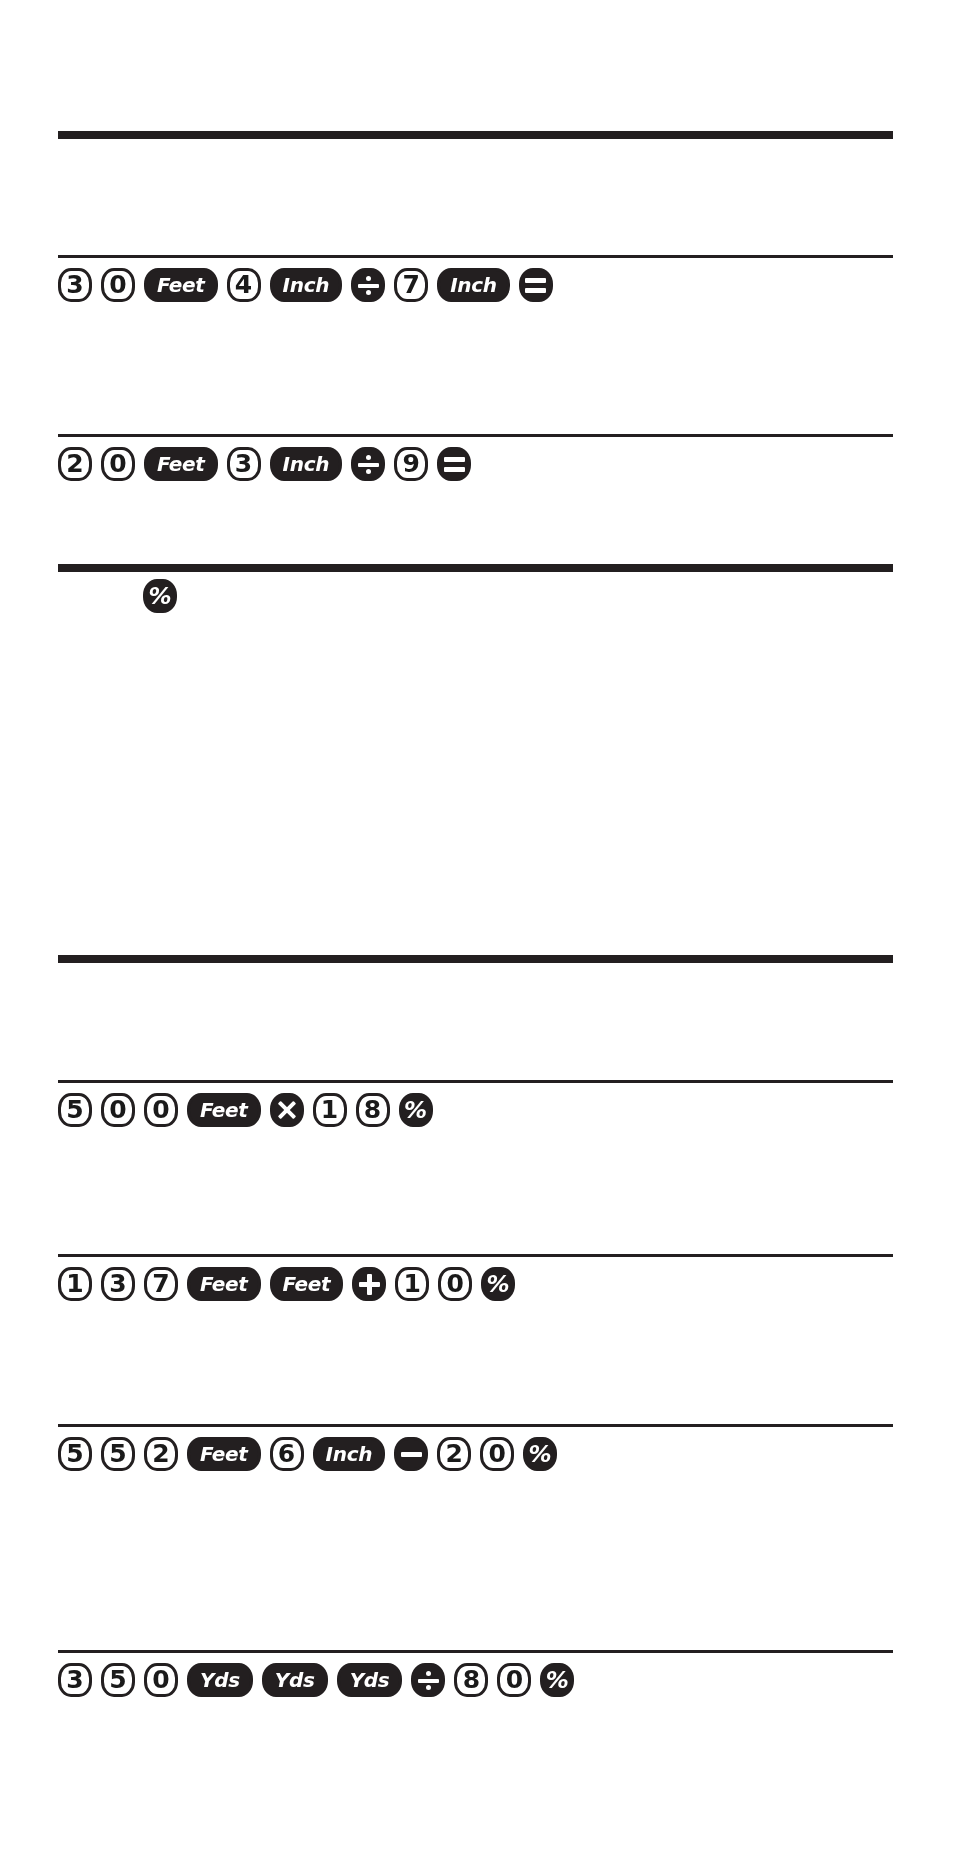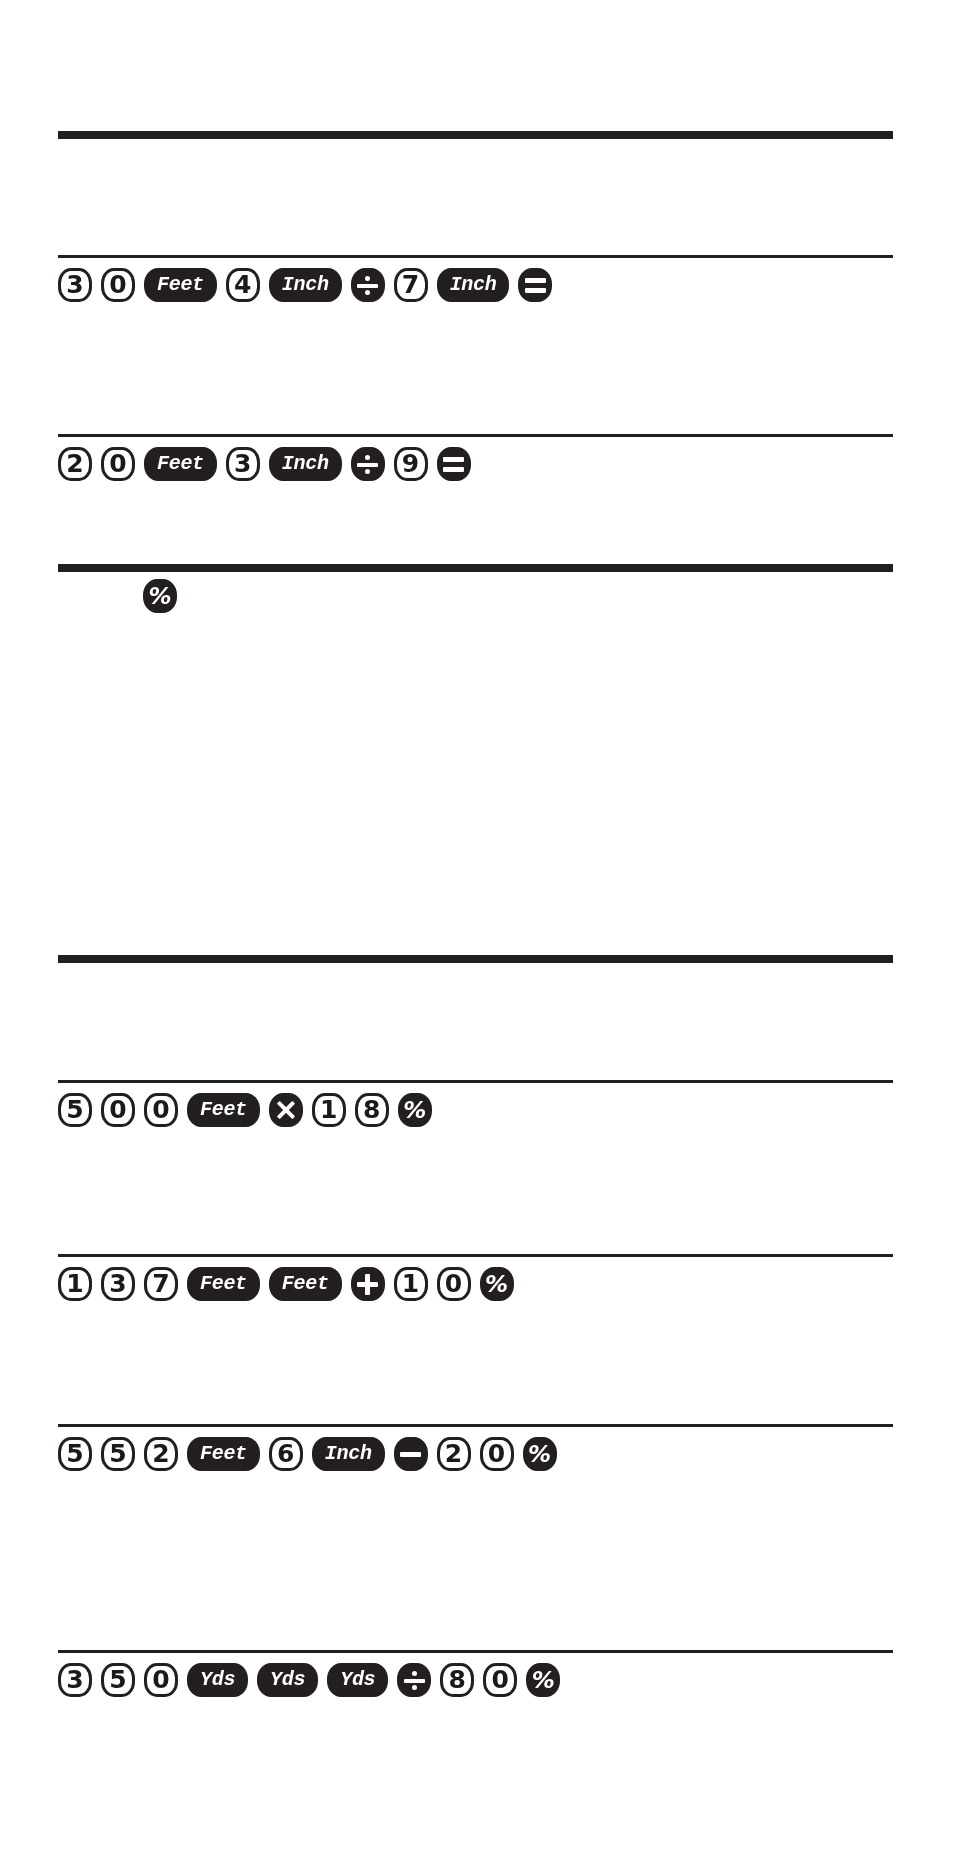--- a/index.html
+++ b/index.html
@@ -81,21 +81,20 @@
     border-radius: 14px / 16px;
     padding: 0 11px;
     min-width: 34px;
     font-size: 21px;
     font-family: "DejaVu Sans", sans-serif;
   }
   .key.dark.unit {
     font-size: 20px;
     padding: 4px 10px;
     letter-spacing: -0.3px;
-    font-family: Liberation Mono, monospace;
   }
   .key.dark.op {
     width: 34px;
     min-width: 34px;
     padding: 0;
     font-size: 24px;
     font-style: normal;
   }
   .key.dark.pct {
     width: 34px;

